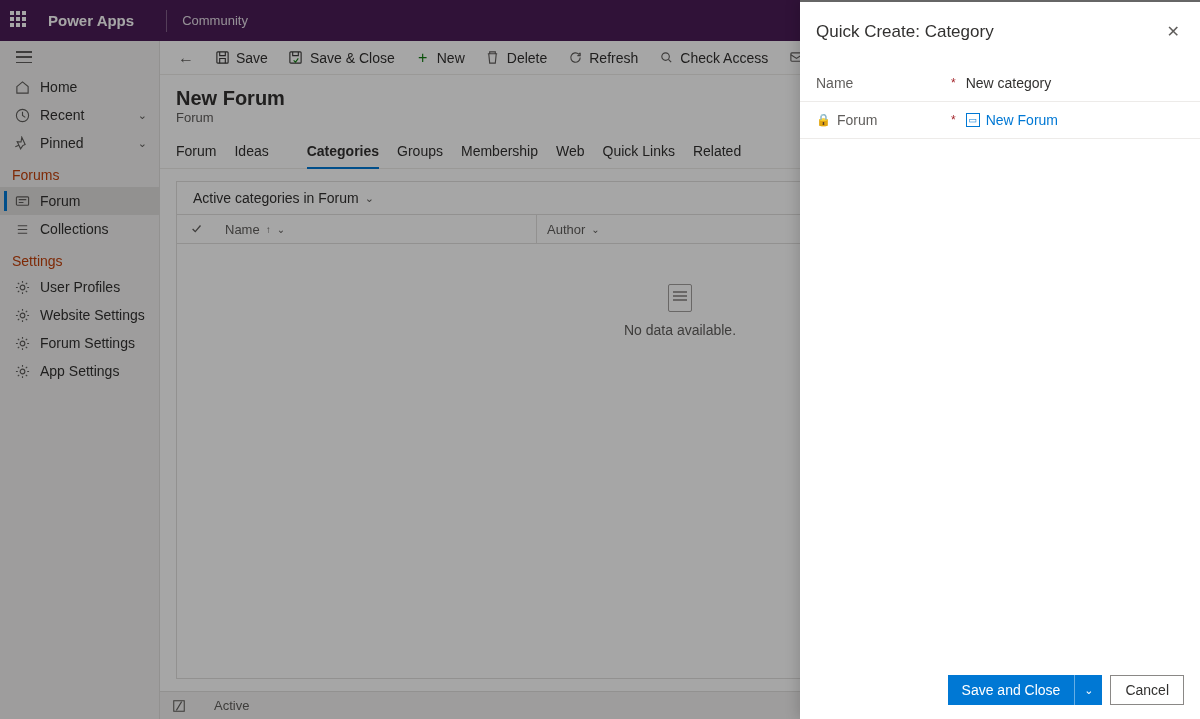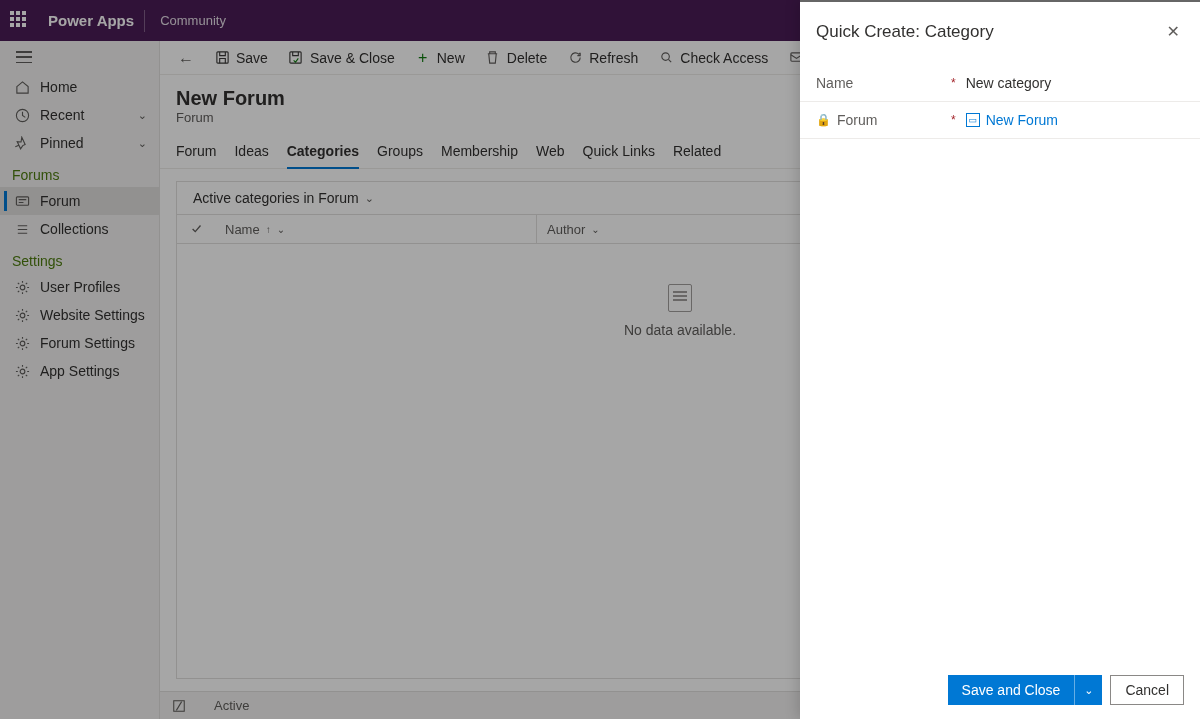--- a/index.html
+++ b/index.html
@@ -2,50 +2,50 @@
 <html><head>
 <meta charset="utf-8">
 <style>
   * { box-sizing: border-box; margin: 0; padding: 0; }
   body { font-family: "Segoe UI", Arial, sans-serif; font-size: 14px; color: #323130; width: 1200px; height: 719px; overflow: hidden; position: relative; background: #f3f2f1; }
   
   .topbar { background: #4b1c57; height: 41px; display: flex; align-items: center; color: #fff; padding: 0 10px; position: relative; z-index: 1; }
   .topbar::before { content: ""; position: absolute; top: -2px; left: 0; right: 0; height: 2px; background: #5a2868; }
   .waffle { width: 20px; height: 20px; display: grid; grid-template-columns: repeat(3,4px); grid-template-rows: repeat(3,4px); gap: 2px; margin-right: 18px; }
   .waffle span { background: #fff; width: 4px; height: 4px; }
-  .brand { font-weight: 600; font-size: 15px; margin-right: 10px; }
+  .brand { font-weight: 600; font-size: 15px; margin-right: 32px; }
   .topbar .divider { width: 1px; height: 22px; background: rgba(255,255,255,.3); margin-right: 15px; }
   .env { font-size: 13px; color: rgba(255,255,255,.85); }
   
   .content-area { display: flex; height: calc(100% - 41px); position: relative; }
   
   .sidebar { width: 160px; background: #f3f2f1; border-right: 1px solid #e1dfdd; display: flex; flex-direction: column; font-size: 14px; color: #323130; }
   .hamburger-row { height: 32px; display: flex; align-items: center; padding-left: 16px; }
   .hamburger { width: 16px; height: 12px; display: flex; flex-direction: column; justify-content: space-between; }
   .hamburger span { height: 1.5px; background: #605e5c; width: 100%; }
   .side-item { height: 28px; display: flex; align-items: center; padding-left: 14px; gap: 10px; cursor: pointer; position: relative; }
   .side-item.active { background: #e1dfdd; }
   .side-item.active::before { content:""; position: absolute; left: 4px; top: 4px; bottom: 4px; width: 3px; background: #0078d4; }
   .side-item .ico { width: 16px; height: 16px; flex-shrink: 0; display: flex; align-items: center; justify-content: center; color: #605e5c; }
   .side-item .chev { margin-left: auto; margin-right: 12px; color: #605e5c; font-size: 11px; }
-  .side-group { padding: 10px 0 4px 12px; font-size: 14px; color: #4d7c0f; font-weight: 400; }
+  .side-group { padding: 10px 0 4px 12px; font-size: 14px; color: #c2410c; font-weight: 400; }
   
   .main { flex: 1; background: #fff; display: flex; flex-direction: column; position: relative; }
   .cmdbar { height: 34px; border-bottom: 1px solid #edebe9; display: flex; align-items: center; padding-left: 10px; gap: 4px; font-size: 14px; color: #323130; overflow: hidden; }
   .cmd-btn { display: flex; align-items: center; gap: 6px; padding: 4px 8px; cursor: pointer; white-space: nowrap; }
   .cmd-ico { width: 16px; height: 16px; display: flex; align-items: center; justify-content: center; }
   .back-btn { color: #605e5c; font-size: 16px; padding: 4px 8px; cursor: pointer; }
   
   .page-head { padding: 12px 16px 4px; }
   .page-title { font-size: 20px; font-weight: 600; }
   .page-sub { font-size: 13px; color: #605e5c; }
   
   .tabs { display: flex; gap: 18px; padding: 8px 16px 0; border-bottom: 1px solid #edebe9; font-size: 14px; }
   .tab { padding: 6px 0 8px; cursor: pointer; color: #323130; }
-  .tab.active { font-weight: 600; border-bottom: 2px solid #0078d4; margin-bottom: -1px; }
+  .tab.active { font-weight: 600; border-bottom: 2px solid #0078d4; margin-bottom: -1px; margin-left: 20px; }
   
   .grid-wrap { margin: 12px 16px; border: 1px solid #e1dfdd; flex: 1; display: flex; flex-direction: column; min-height: 0; }
   .grid-viewsel { padding: 8px 16px; font-size: 14px; display: flex; align-items: center; gap: 6px; }
   .grid-head { display: flex; border-top: 1px solid #e1dfdd; border-bottom: 1px solid #e1dfdd; background: #fff; font-size: 13px; color: #605e5c; height: 30px; align-items: center; }
   .gh-check { width: 40px; display: flex; justify-content: center; }
   .gh-name { flex: 0 0 320px; border-right: 1px solid #e1dfdd; padding-left: 8px; display: flex; align-items: center; gap: 6px; height: 100%; }
   .gh-author { padding-left: 10px; display: flex; align-items: center; gap: 6px; }
   .grid-body { flex: 1; display: flex; flex-direction: column; align-items: center; justify-content: flex-start; padding-top: 40px; color: #605e5c; }
   .grid-body .doc-ico { width: 24px; height: 28px; border: 1.5px solid #a19f9d; border-radius: 2px; position: relative; margin-bottom: 10px; }
   .grid-body .doc-ico::before { content:""; position:absolute; top:6px; left:4px; right:4px; height:1.5px; background:#a19f9d; box-shadow: 0 4px 0 #a19f9d, 0 8px 0 #a19f9d; }

